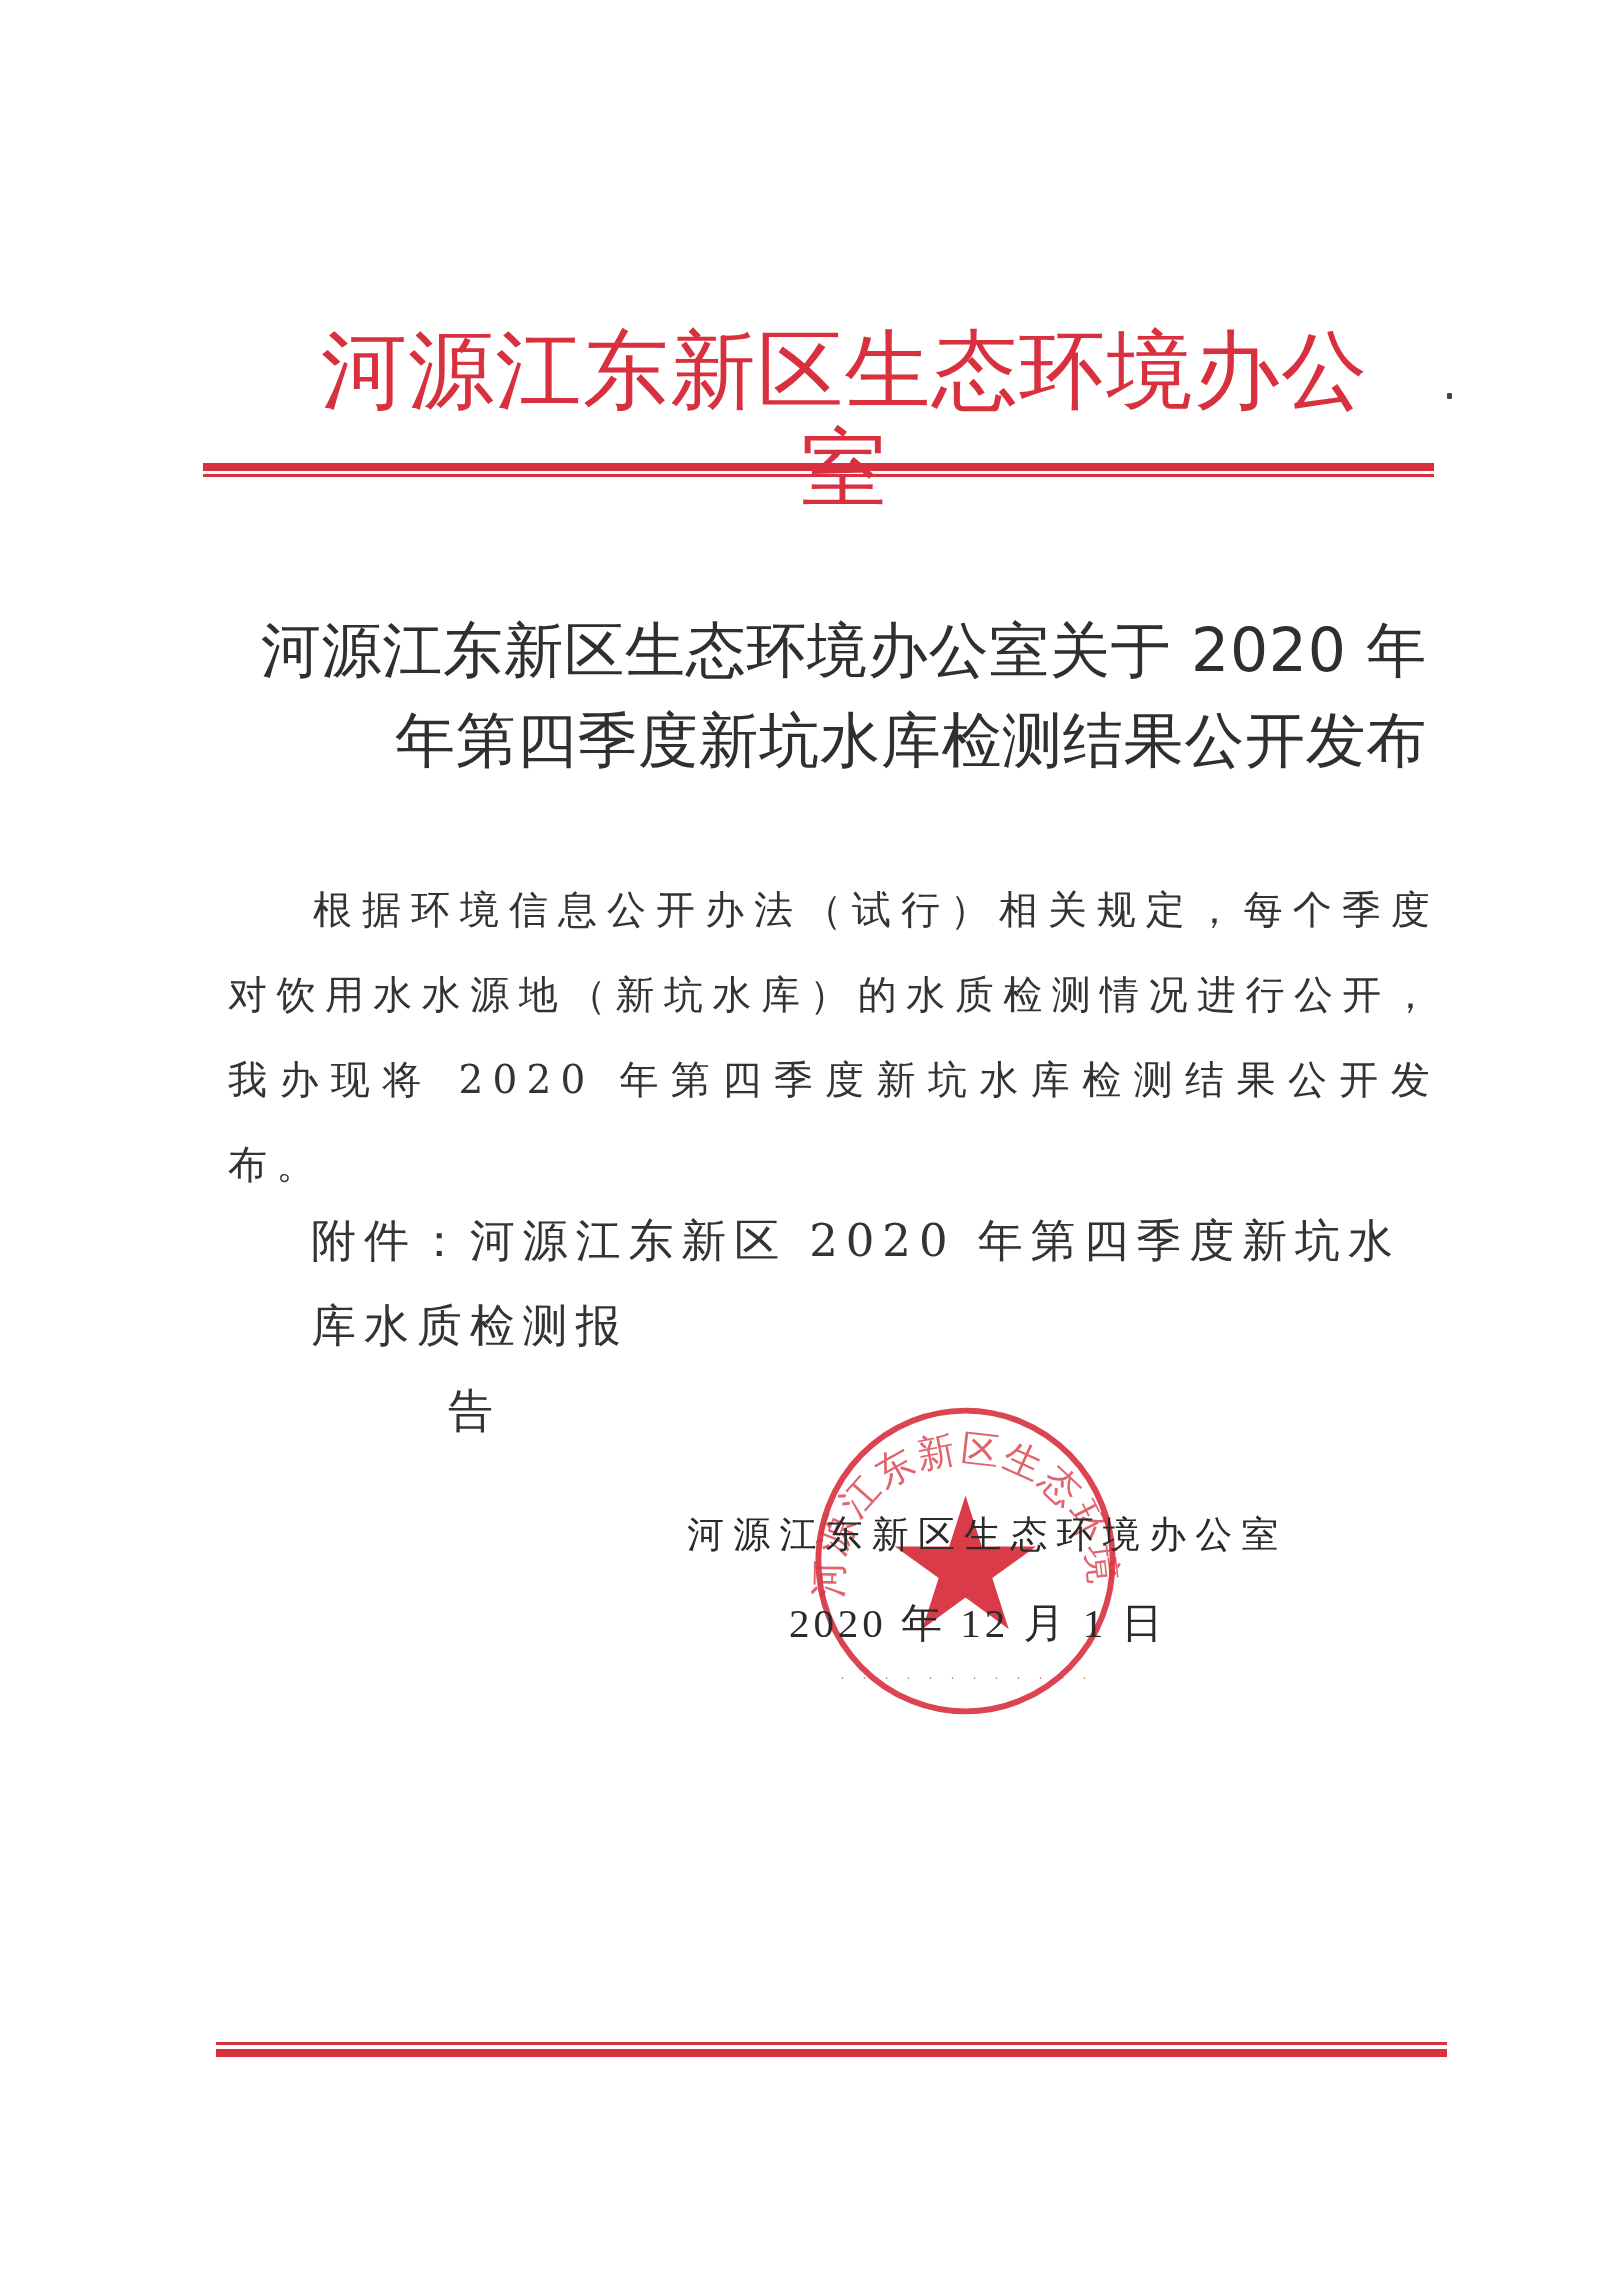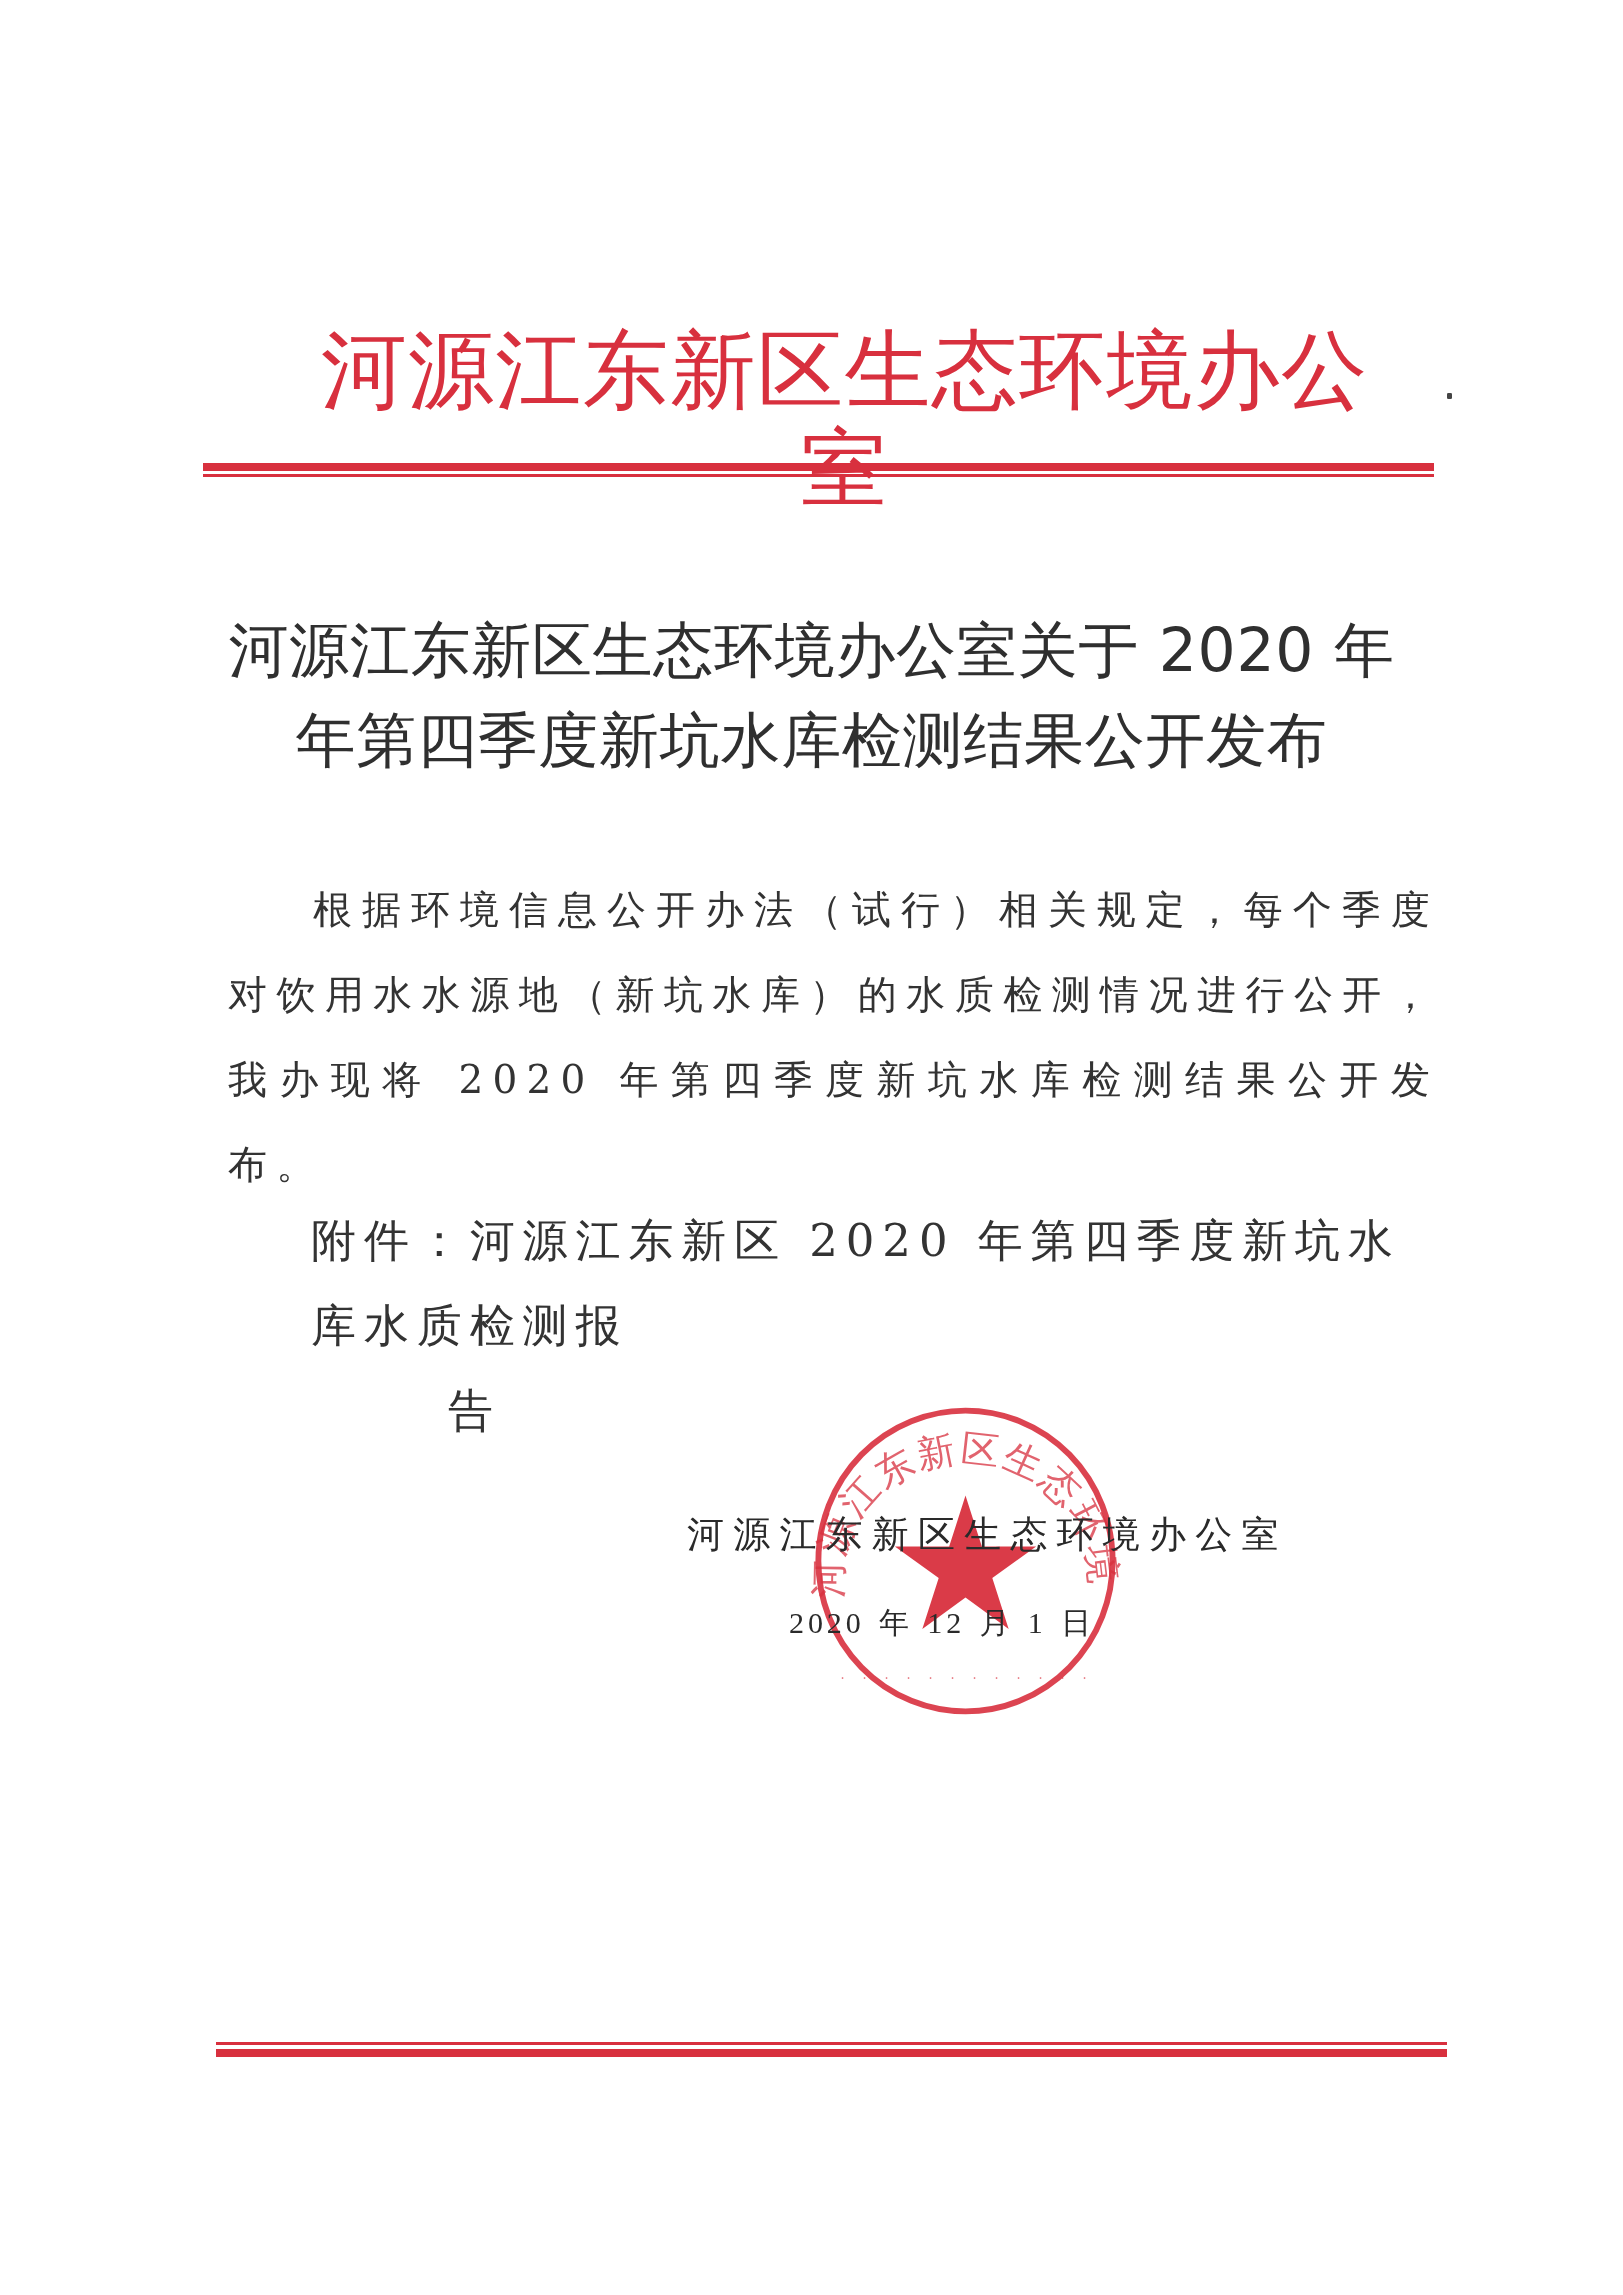--- a/index.html
+++ b/index.html
@@ -8,38 +8,38 @@
 
   .masthead { position: absolute; left: 288px; top: 321px; width: 1113px; text-align: center;
     font-family: "DejaVu Sans", sans-serif; font-size: 86px; letter-spacing: 1.3px; color: #d8303e; line-height: 98px; }
   .speck { position: absolute; left: 1447px; top: 393px; width: 4.6px; height: 5.9px; background: #444; border-radius: 1.3px; }
 
   .rule-top-thick { position: absolute; left: 203px; top: 463px; width: 1231px; height: 7.9px; background: #d8303e; }
   .rule-top-thin  { position: absolute; left: 203px; top: 474px; width: 1231px; height: 3.3px; background: #d8303e; }
 
   .title { position: absolute; left: 196px; top: 605px; width: 1231px; text-align: center;
     font-family: "DejaVu Sans", sans-serif; font-size: 60px; line-height: 90px; color: #2f2f2f; letter-spacing: 0.7px; }
-  .title div { white-space: nowrap; }
+  .title div { white-space: nowrap; text-align: right; }
 
   .body-text { position: absolute; left: 228px; top: 867px; width: 1211px;
     font-family: "DejaVu Serif", serif; font-size: 39px; line-height: 85px; color: #333; letter-spacing: 9.2px; text-align: justify; }
   .body-text .para { text-indent: 85px; }
 
   .attachment { position: absolute; left: 311px; top: 1198px; width: 1126px;
     font-family: "DejaVu Serif", serif; font-size: 45px; line-height: 85px; color: #333; letter-spacing: 7.9px; }
   .attachment .label { display: inline; }
   .attachment .cont { display: block; padding-left: 137px; }
 
   .seal { position: absolute; left: 782px; top: 1391px; width: 367px; height: 340px; }
   .seal svg { width: 100%; height: 100%; }
 
   .signature { position: absolute; left: 687px; top: 1509px; width: 589px;
     font-family: "DejaVu Serif", serif; font-size: 37px; line-height: 52px; color: #2a2a2a; letter-spacing: 9.2px; white-space: nowrap; }
   .date { position: absolute; left: 789px; top: 1597px; width: 458px;
-    font-family: "Liberation Serif", serif; font-size: 30px; line-height: 52px; color: #2a2a2a; letter-spacing: 3.9px; white-space: nowrap; }
+    font-family: "Liberation Serif", serif; font-size: 41px; line-height: 52px; color: #2a2a2a; letter-spacing: 3.9px; white-space: nowrap; }
   .date span { margin-right: 14.4px; }
 
   .rule-bottom-thin  { position: absolute; left: 216px; top: 2042px; width: 1231px; height: 3.3px; background: #d8303e; }
   .rule-bottom-thick { position: absolute; left: 216px; top: 2049px; width: 1231px; height: 7.9px; background: #d8303e; }
 </style>
 </head>
 <body>
 
 <div class="page">
 

